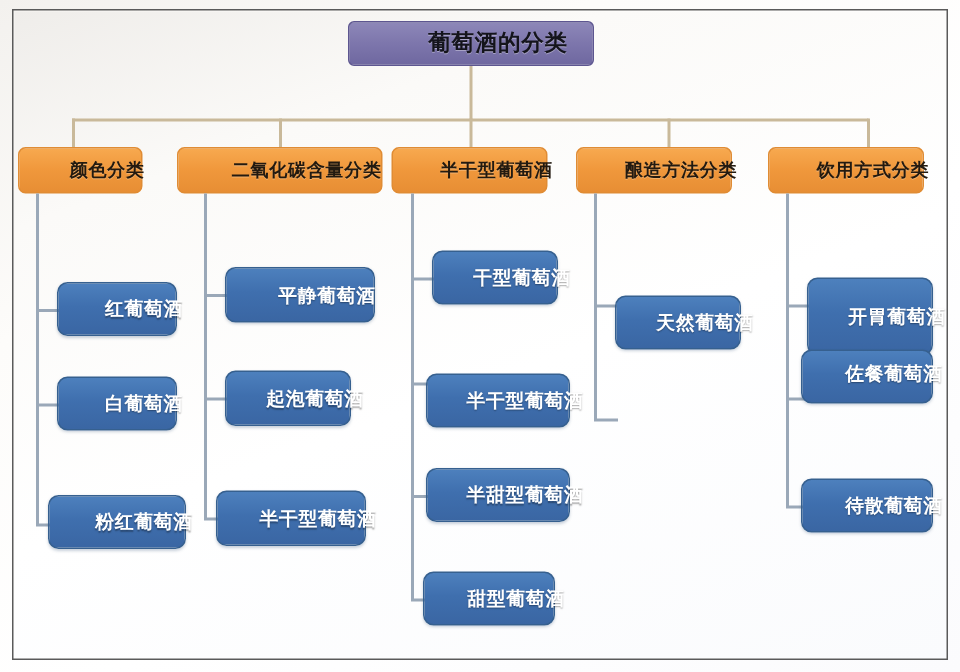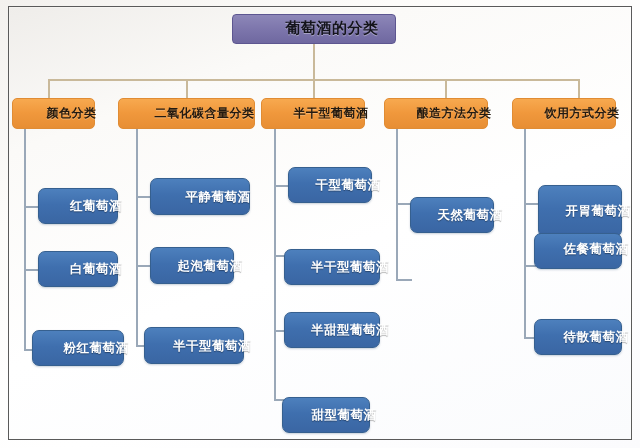--- a/index.html
+++ b/index.html
@@ -118,21 +118,21 @@
 
   <div class="node cat" style="left:261px;top:98px;width:104px;height:31px;">半干型葡萄酒</div>
   <div class="bconn v" style="left:274px;top:129px;height:271px;"></div>
   <div class="bconn h" style="left:274px;top:185px;width:16px;"></div>
   <div class="bconn h" style="left:274px;top:255px;width:12px;"></div>
   <div class="bconn h" style="left:274px;top:330px;width:12px;"></div>
   <div class="bconn h" style="left:274px;top:399px;width:14px;"></div>
   <div class="node leaf" style="left:288px;top:167px;width:84px;height:36px;">干型葡萄酒</div>
   <div class="node leaf" style="left:284px;top:237px;width:96px;height:36px;margin-top:12px;">半干型葡萄酒</div>
   <div class="node leaf" style="left:284px;top:312px;width:96px;height:36px;">半甜型葡萄酒</div>
-  <div class="node leaf" style="left:282px;top:381px;width:88px;height:36px;margin-top:16px;">甜型葡萄酒</div>
+  <div class="node leaf" style="left:282px;top:381px;width:88px;height:36px;">甜型葡萄酒</div>
 
   <div class="node cat" style="left:384px;top:98px;width:104px;height:31px;">酿造方法分类</div>
   <div class="bconn v" style="left:396px;top:129px;height:151px;"></div>
   <div class="bconn h" style="left:396px;top:203px;width:16px;"></div>
   <div class="bconn h" style="left:396px;top:279px;width:16px;"></div>
   <div class="node leaf" style="left:410px;top:197px;width:84px;height:36px;">天然葡萄酒</div>
 
   <div class="node cat" style="left:512px;top:98px;width:104px;height:31px;">饮用方式分类</div>
   <div class="bconn v" style="left:524px;top:129px;height:209px;"></div>
   <div class="bconn h" style="left:524px;top:203px;width:16px;"></div>

